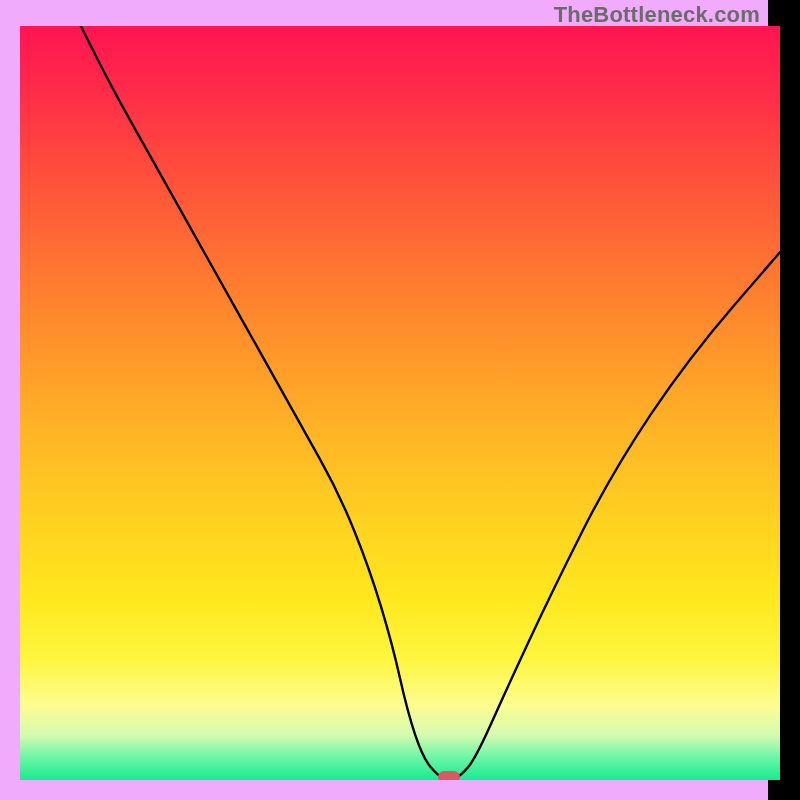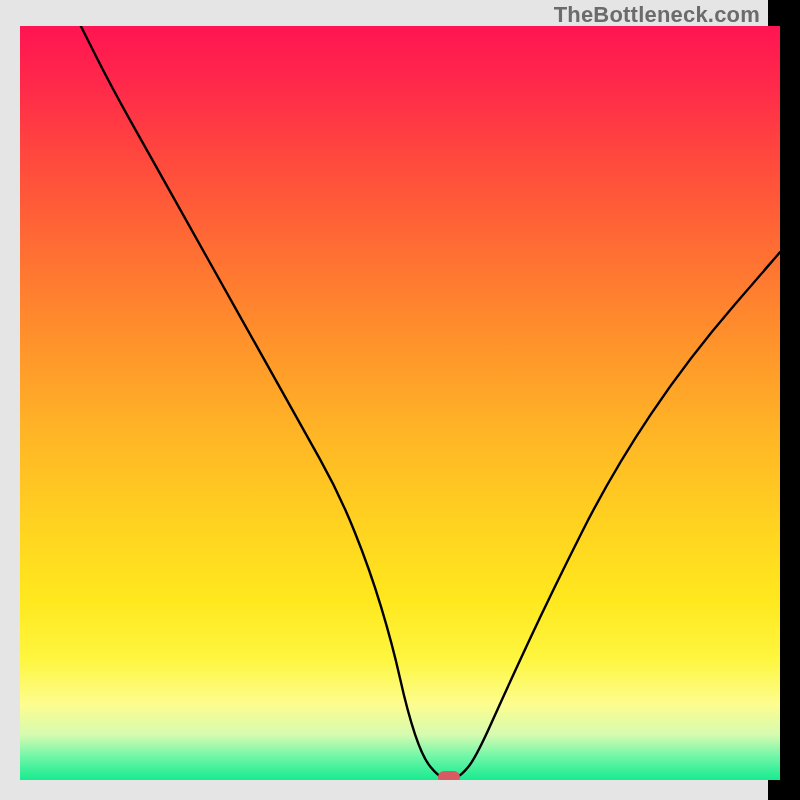--- a/index.html
+++ b/index.html
@@ -8,21 +8,21 @@
     width: 800px;
     height: 800px;
     background: #000;
     overflow: hidden;
     font-family: Arial, Helvetica, sans-serif;
   }
   .frame {
     position: relative;
     width: 768px;
     height: 800px;
-    background: #e5e5e5;
+    background: #f0abfc;
   }
   .watermark {
     position: absolute;
     top: 2px;
     right: 8px;
     color: #6b6b6b;
     font-size: 22px;
     font-weight: 600;
     letter-spacing: 0.2px;
     z-index: 10;

